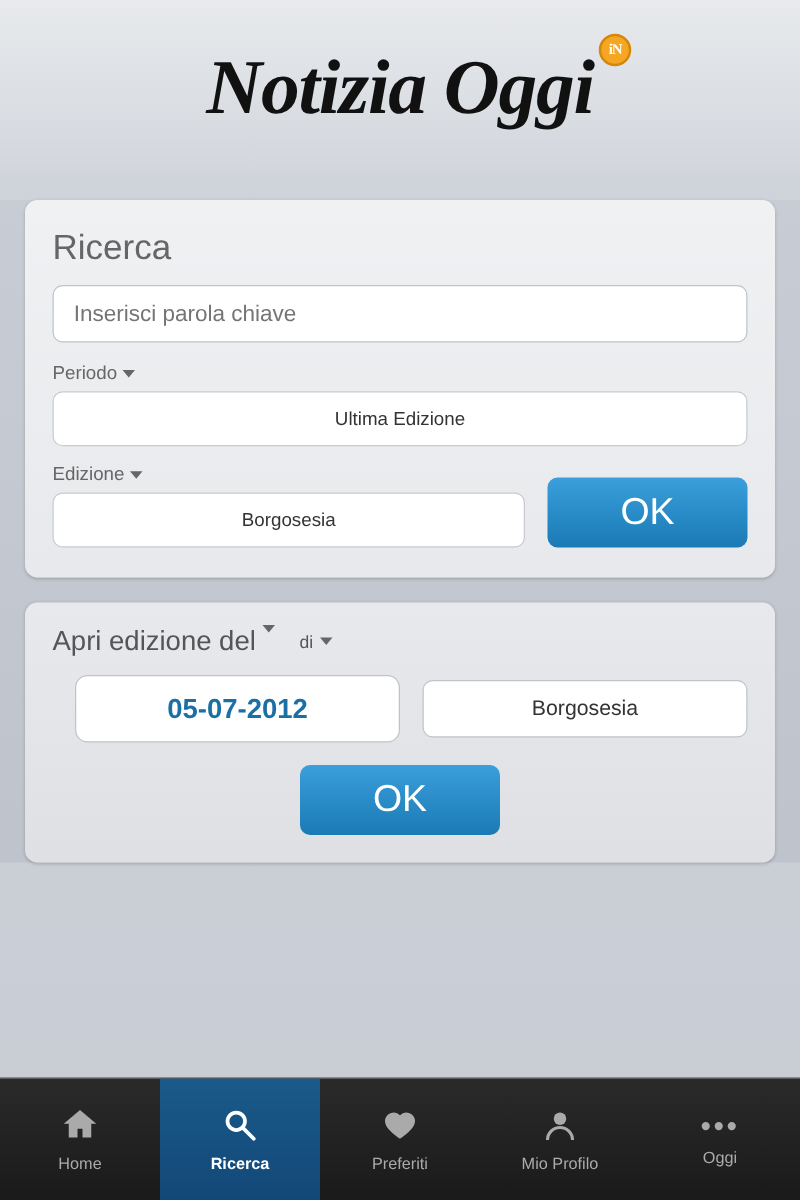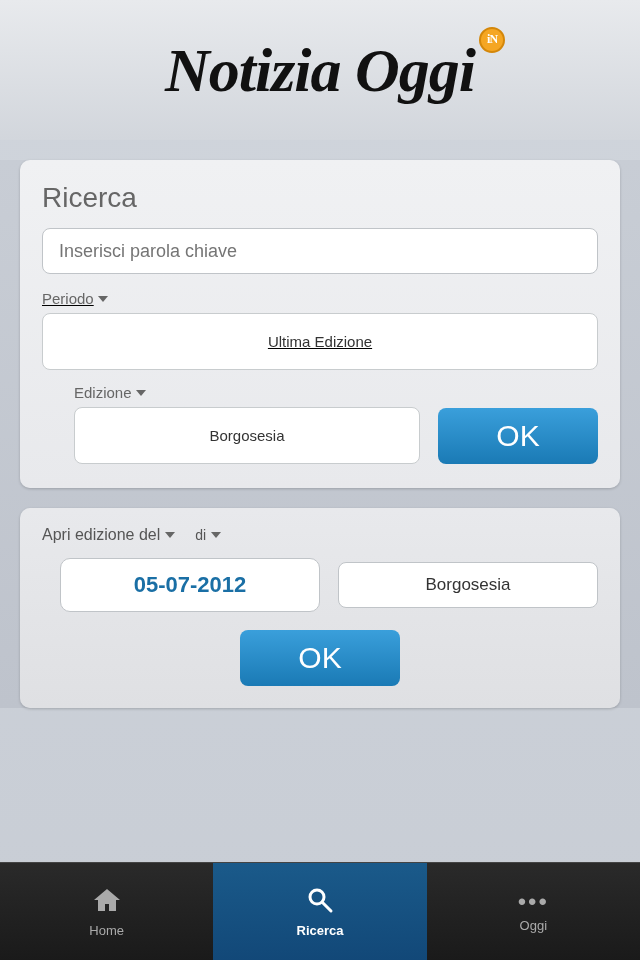--- a/index.html
+++ b/index.html
@@ -95,21 +95,20 @@
     }
 
     .dropdowns-row {
       display: flex;
       gap: 18px;
       margin-bottom: 14px;
     }
 
     .dropdown-group {
       flex: 1;
-      text-decoration: underline;
     }
 
     .dropdown-label {
       font-size: 15px;
       color: #666;
       margin-bottom: 6px;
       display: flex;
       align-items: center;
       gap: 4px;
     }
@@ -118,41 +117,40 @@
       display: inline-block;
       width: 0;
       height: 0;
       border-left: 5px solid transparent;
       border-right: 5px solid transparent;
       border-top: 6px solid #666;
     }
 
     .dropdown-btn {
       width: 100%;
-      height: 57px;
+      height: 44px;
       background: #fff;
       border: 1px solid #c8ccce;
       border-radius: 8px;
       font-size: 15px;
       color: #333;
       cursor: pointer;
       display: flex;
       align-items: center;
       justify-content: center;
     }
 
     .bottom-row {
       display: flex;
       gap: 18px;
       align-items: flex-end;
     }
 
     .bottom-left {
       flex: 1;
-      margin-left: 32px;
     }
 
     .ok-btn-search {
       width: 160px;
       height: 56px;
       background: linear-gradient(180deg, #3a9fdb 0%, #1a7ab5 100%);
       border: none;
       border-radius: 8px;
       font-size: 30px;
       font-weight: 400;
@@ -173,24 +171,24 @@
     }
 
     .edition-top-row {
       display: flex;
       align-items: center;
       gap: 10px;
       margin-bottom: 14px;
     }
 
     .edition-label {
-      font-size: 16px;
+      font-size: 22px;
       color: #555;
       display: flex;
-      align-items: center;
+      align-items: flex-start;
       gap: 5px;
     }
 
     .di-label {
       font-size: 14px;
       color: #555;
       display: flex;
       align-items: center;
       gap: 5px;
       margin-left: 10px;
@@ -401,20 +399,37 @@
   <div class="tab-item active">
     <span class="icon-search">
       <svg width="28" height="28" viewBox="0 0 28 28" fill="none">
         <circle cx="11" cy="11" r="7" stroke="#fff" stroke-width="3"></circle>
         <line x1="16.5" y1="16.5" x2="25" y2="25" stroke="#fff" stroke-width="3" stroke-linecap="round"></line>
       </svg>
     </span>
     <span class="tab-label">Ricerca</span>
   </div>
 
-
+  <div class="tab-item">
+    <span class="icon-heart">
+      <svg width="30" height="28" viewBox="0 0 30 28" fill="none">
+        <path d="M15 25s-12-7.5-12-14a7 7 0 0 1 12-4.9A7 7 0 0 1 27 11c0 6.5-12 14-12 14z" fill="#aaa"></path>
+      </svg>
+    </span>
+    <span class="tab-label">Preferiti</span>
+  </div>
+
+  <div class="tab-item">
+    <span class="icon-person">
+      <svg width="28" height="28" viewBox="0 0 28 28" fill="none">
+        <circle cx="14" cy="9" r="5" fill="#aaa"></circle>
+        <path d="M4 26c0-5.5 4.5-10 10-10s10 4.5 10 10" stroke="#aaa" stroke-width="2.5" fill="none"></path>
+      </svg>
+    </span>
+    <span class="tab-label">Mio Profilo</span>
+  </div>
 
   <div class="tab-item">
     <span class="icon-dots" style="color:#aaa; font-size:24px; letter-spacing:2px;">•••</span>
     <span class="tab-label">Oggi</span>
   </div>
 
 </div>
 
 </body></html>

